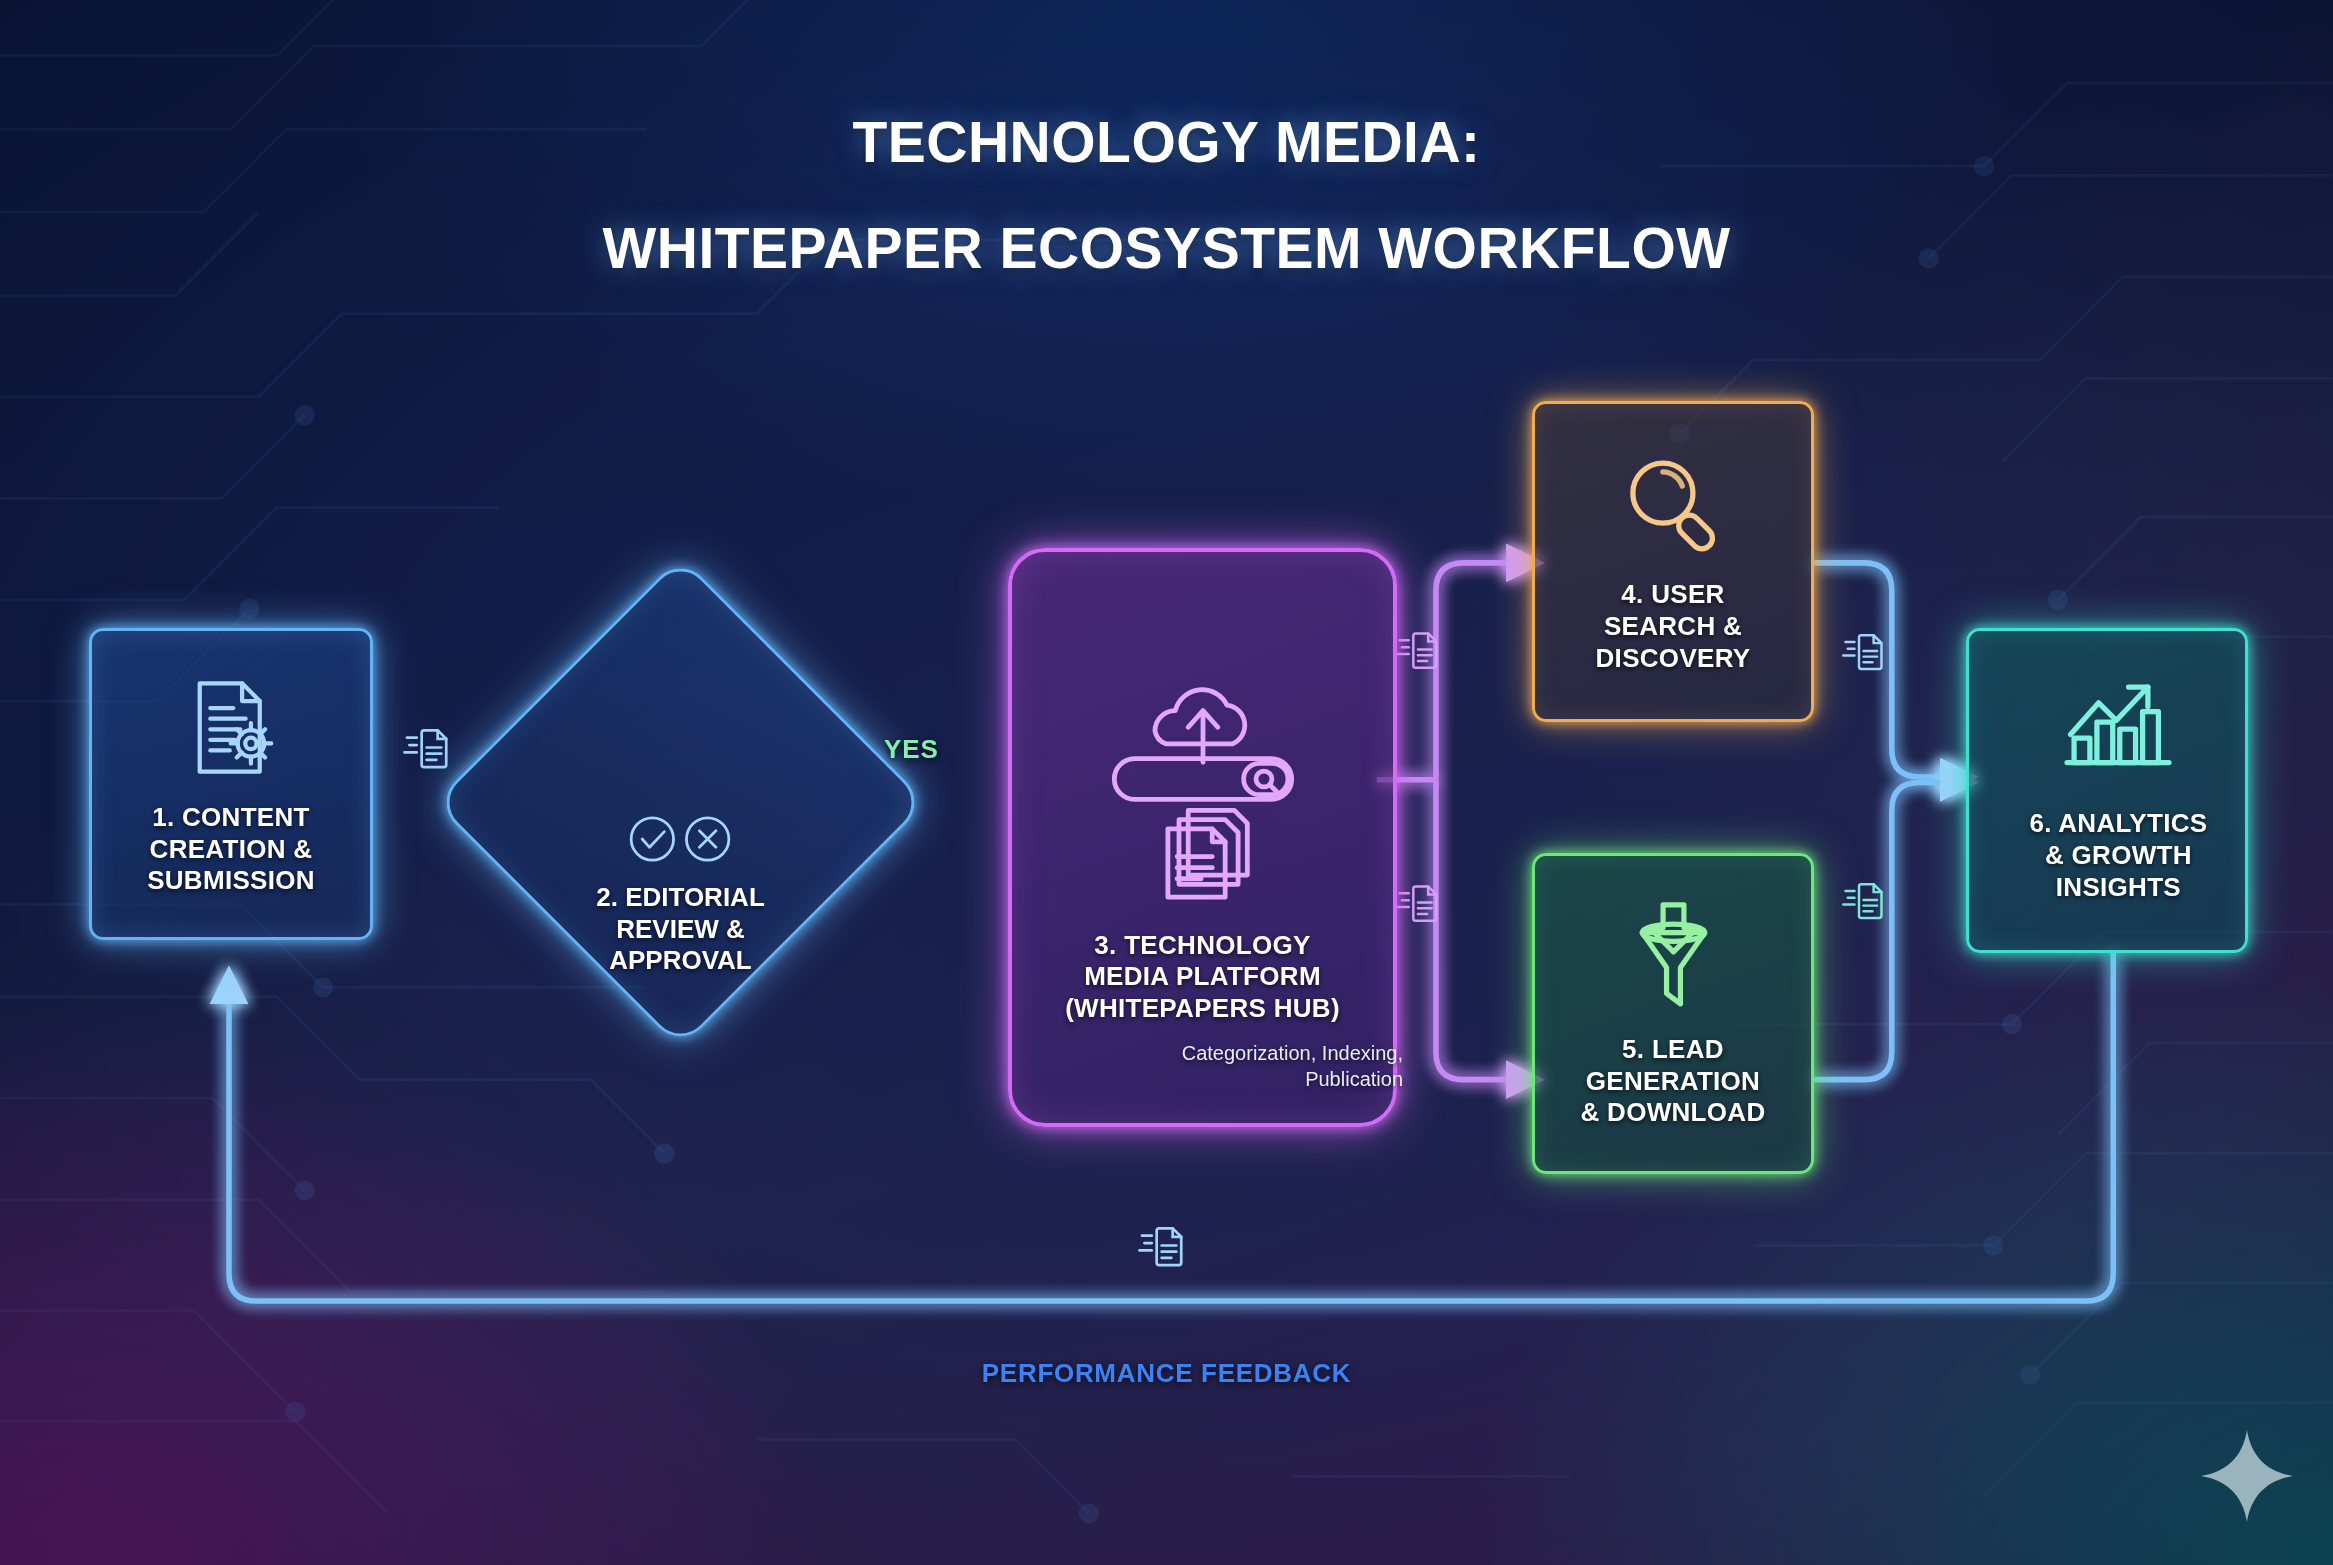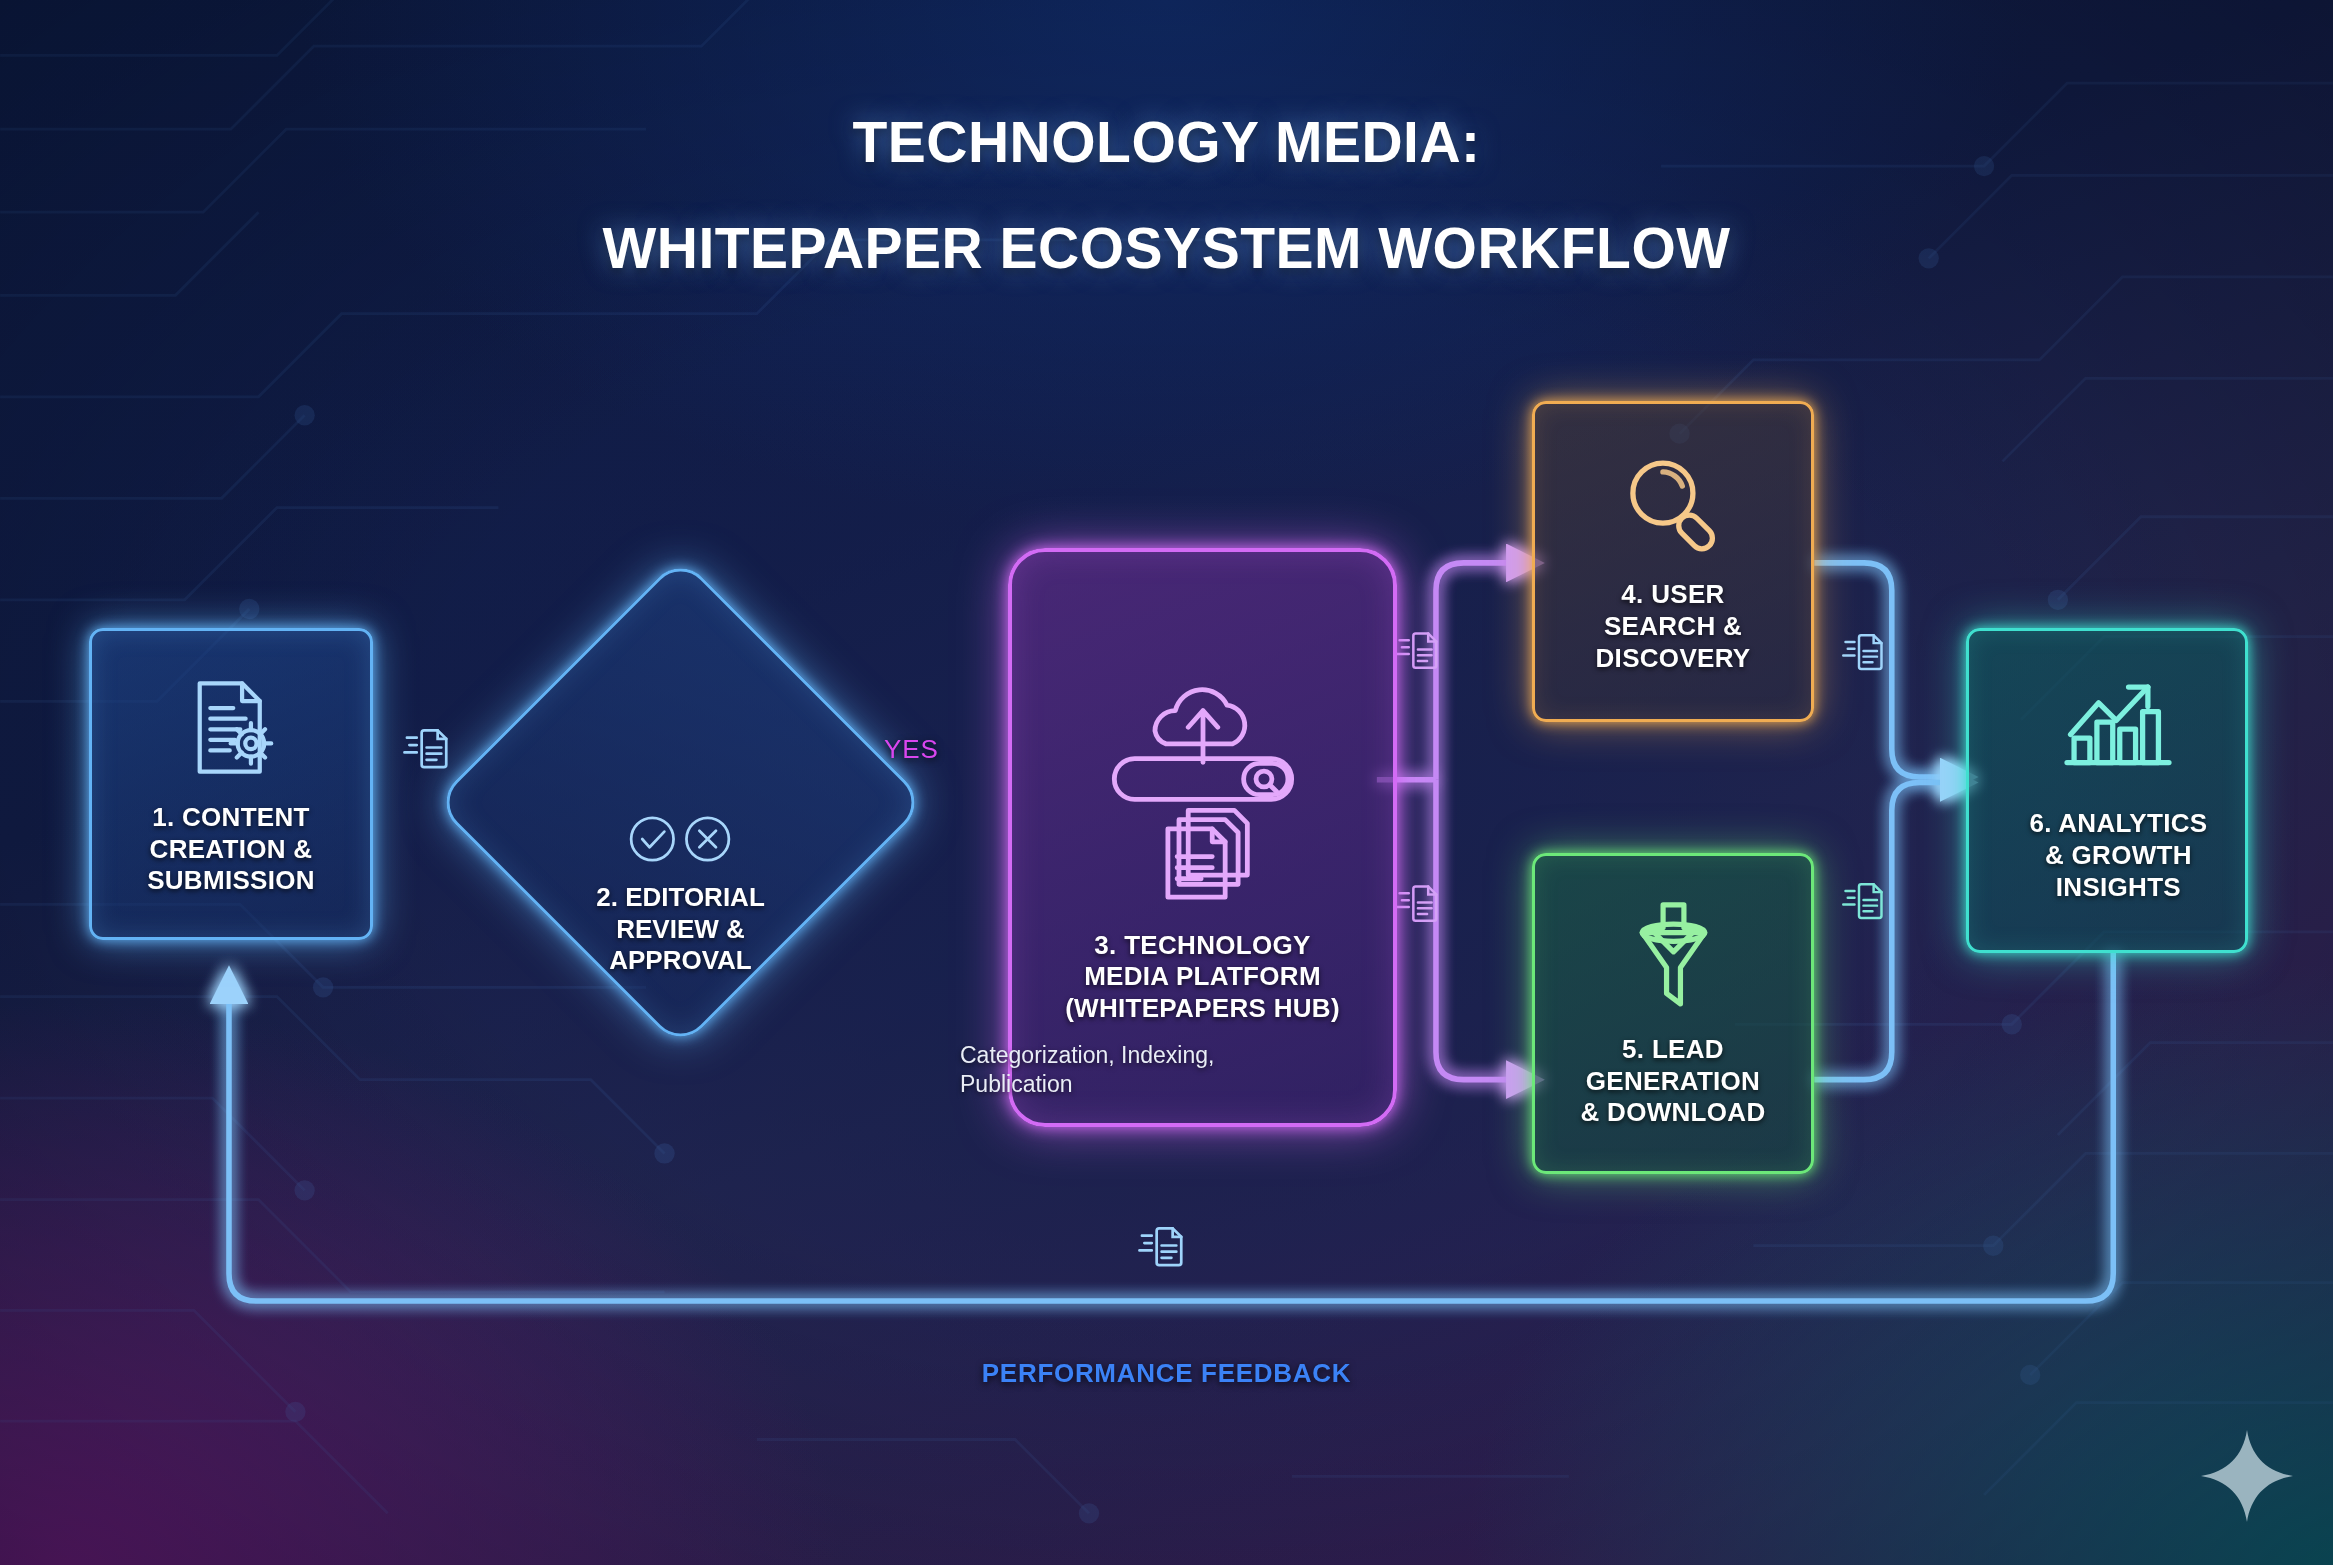--- a/index.html
+++ b/index.html
@@ -109,26 +109,26 @@
     position: relative; z-index: 2;
     display: flex; flex-direction: column; align-items: center;
     color: #fff; font-weight: 700; text-align: center;
   }
   #node2 .lbl { font-size: 26px; line-height: 1.22; white-space: pre-line;
     text-shadow: 0 1.8px 5.5px rgba(0,0,0,.7); }
   #node2 .ico { margin-bottom: 13px; }
 
   
   .caption {
-    position: absolute; text-align: left; color: #e9edf6;
-    font-size: 23px; line-height: 1.28; white-space: pre-line;
+    position: absolute; text-align: right; color: #e9edf6;
+    font-size: 20px; line-height: 1.28; white-space: pre-line;
     text-shadow: 0 1.8px 5.5px rgba(0,0,0,.6);
   }
   .edge-label {
-    position: absolute; color: #d946ef; font-weight: 400; font-size: 26px;
+    position: absolute; color: #86efac; font-weight: 700; font-size: 26px;
     letter-spacing: 0.9px; text-shadow: 0 1.8px 7.4px rgba(0,0,0,.8);
   }
   #feedback-label {
     position: absolute; left: 0; right: 0; top: 1358px;
     text-align: center; color: #3b82f6; font-weight: 700;
     font-size: 26px; letter-spacing: 0.7px;
     text-shadow: 0 1.8px 7.4px rgba(0,0,0,.75);
   }
   #footer {
     position: absolute; left: 0; right: 0; top: 1481px;

